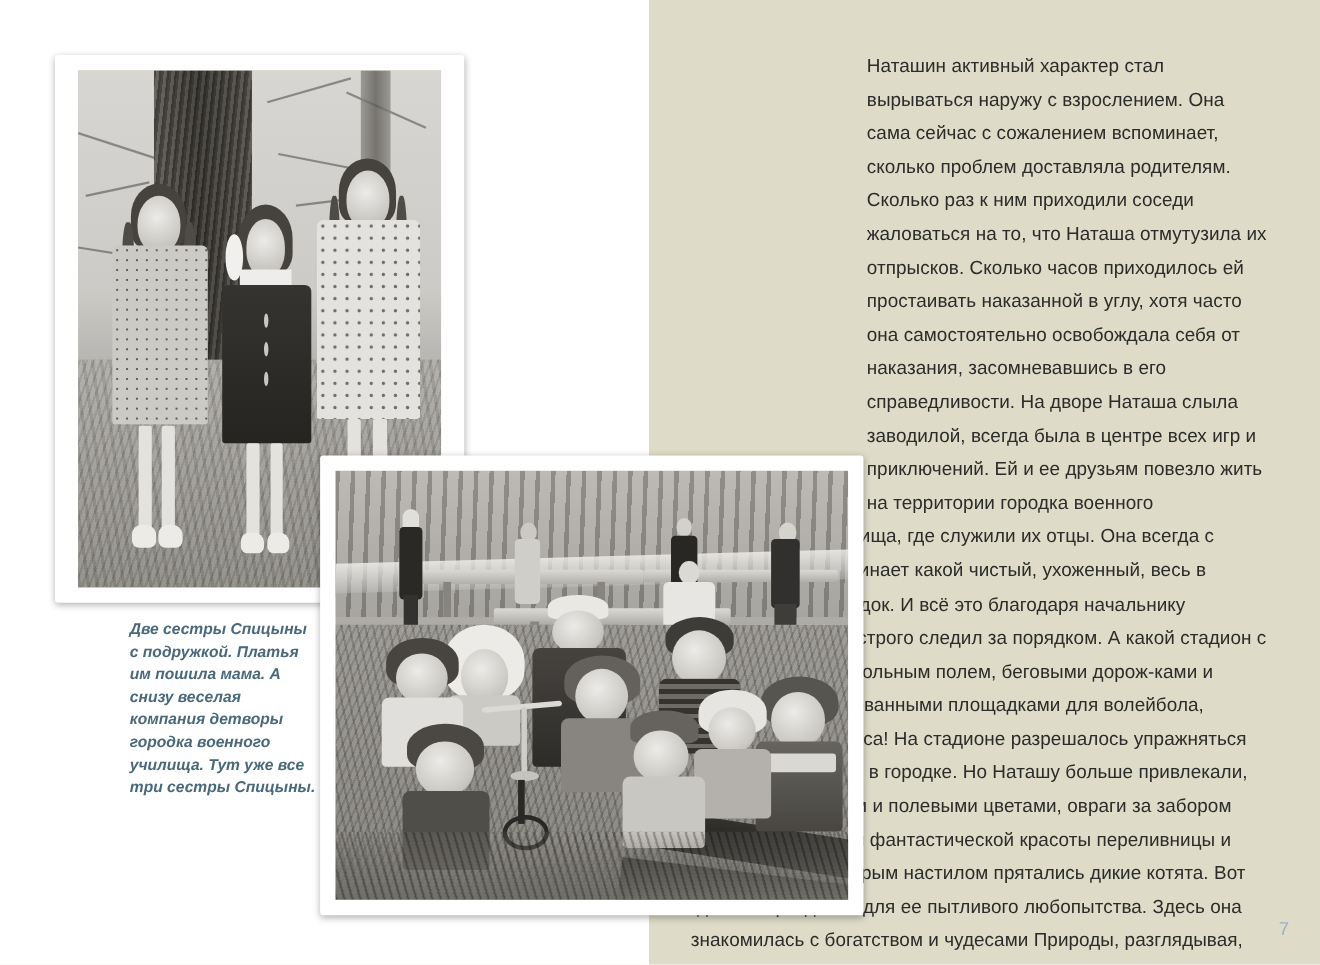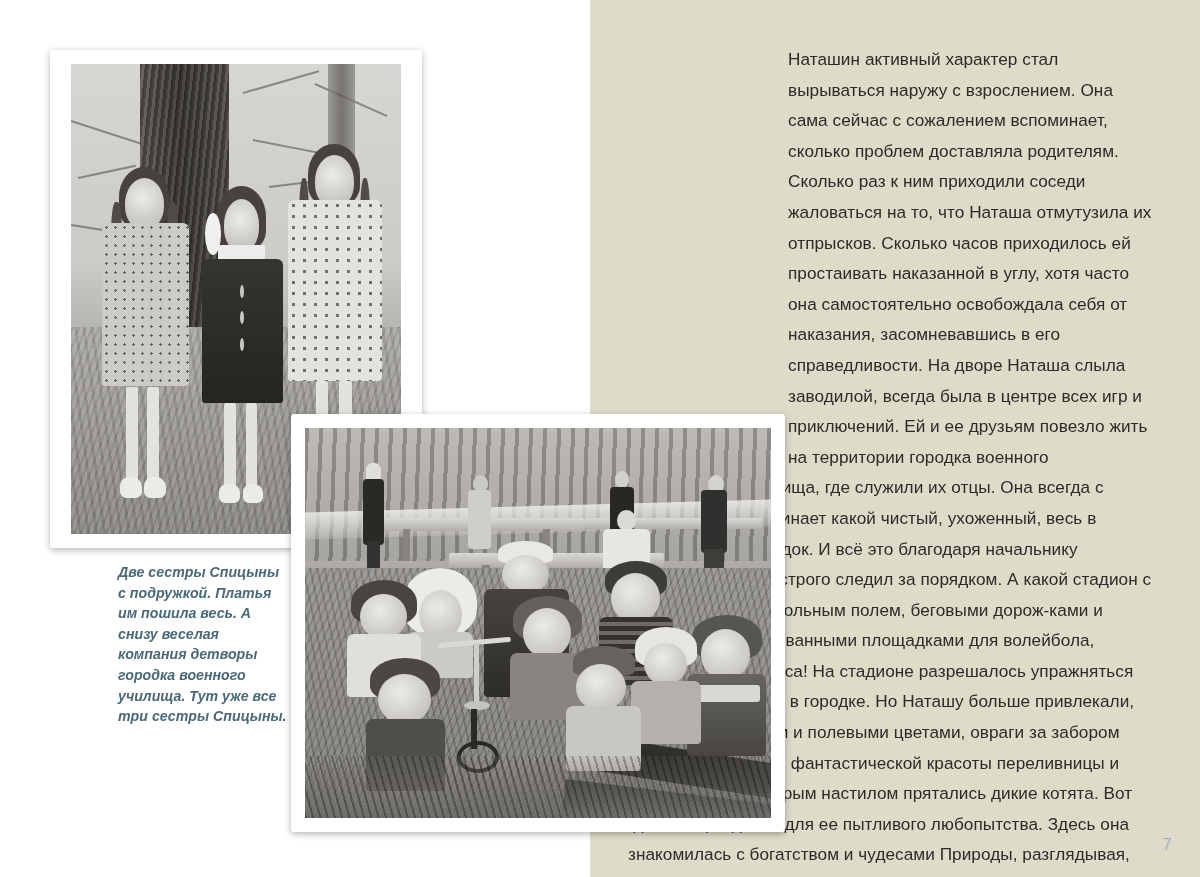--- a/index.html
+++ b/index.html
@@ -307,21 +307,21 @@
             <div class="g-leg" style="left:33%;top:0;width:11%;height:70%;"></div>
             <div class="g-leg" style="left:54%;top:0;width:11%;height:70%;"></div>
             <div class="g-shoe" style="left:27%;top:66%;width:22%;height:19%;background:#4a4134;"></div>
             <div class="g-shoe" style="left:51%;top:66%;width:22%;height:19%;background:#3f382c;"></div>
           </div>
         </div>
       </div>
     </div>
   </div>
 
-  <div class="caption">Две сестры Спицыны с подружкой. Платья им пошила весь. А снизу веселая компания детворы городка военного училища. Тут уже все три сестры Спицыны.</div>
+  <div class="caption">Две сестры Спицыны с подружкой. Платья им пошила мама. А снизу веселая компания детворы городка военного училища. Тут уже все три сестры Спицыны.</div>
 
   <div class="photo-frame" id="photo-two">
     <div class="inner">
       <div class="ph">
         <div class="p2-bg"></div>
         <div class="p2-trees"></div>
         <div class="p2-path"></div>
 
         <div class="p2-table" style="left:14%;top:23%;width:46%;height:3.4%;"></div>
         <div class="p2-leg" style="left:21%;top:26%;width:1.6%;height:8%;"></div>

